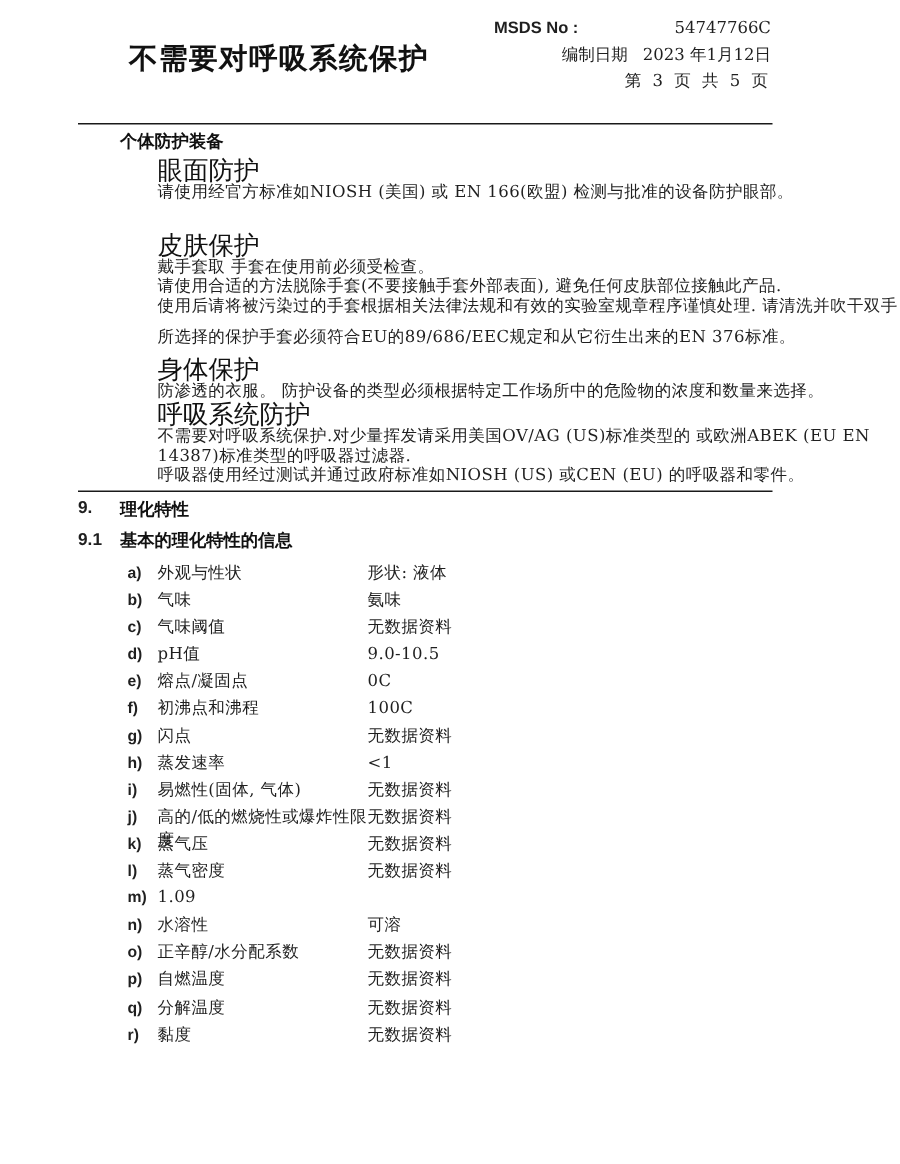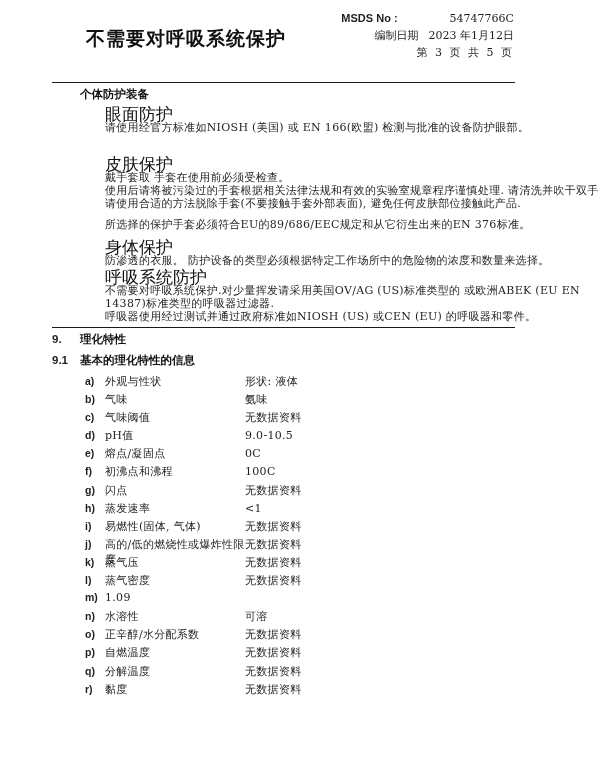--- a/index.html
+++ b/index.html
@@ -30,21 +30,21 @@
     right: 86px; top: 10px;
     text-align: right;
     font-size: 11px;
     line-height: 17px;
     white-space: nowrap;
   }
   .msds-label {
     font-family: "Liberation Sans", sans-serif;
     font-weight: bold;
   }
-  .msds-value { margin-left: 8px; padding-left: 44px; }
+  .msds-value { margin-left: 20px; padding-left: 44px; }
   .date-value { margin-left: 10px; text-align: right; }
   .page-info { letter-spacing: 2px; }
   .rule {
     border: none;
     border-top: 1.5px solid #1a1a1a;
     margin: 0 85px 0 52px;
     height: 0;
   }
   
   .ppe { padding-left: 80px; padding-right: 70px; margin-top: 5px; }
@@ -135,22 +135,22 @@
         <div class="ppe-block">
           <div class="sub-title">眼面防护</div>
           <div class="paragraph">
             <div class="text-line">请使用经官方标准如NIOSH (美国) 或 EN 166(欧盟) 检测与批准的设备防护眼部。</div>
           </div>
         </div>
         <div class="ppe-block">
           <div class="sub-title">皮肤保护</div>
           <div class="paragraph">
             <div class="text-line">戴手套取 手套在使用前必须受检查。</div>
+            <div class="text-line">请使用合适的方法脱除手套(不要接触手套外部表面), 避免任何皮肤部位接触此产品.</div>
             <div class="text-line">使用后请将被污染过的手套根据相关法律法规和有效的实验室规章程序谨慎处理.  请清洗并吹干双手</div>
-            <div class="text-line">请使用合适的方法脱除手套(不要接触手套外部表面), 避免任何皮肤部位接触此产品.</div>
           </div>
           <div class="paragraph">
             <div class="text-line">所选择的保护手套必须符合EU的89/686/EEC规定和从它衍生出来的EN 376标准。</div>
           </div>
         </div>
         <div class="ppe-block">
           <div class="sub-title">身体保护</div>
           <div class="paragraph">
             <div class="text-line">防渗透的衣服。 防护设备的类型必须根据特定工作场所中的危险物的浓度和数量来选择。</div>
           </div>

